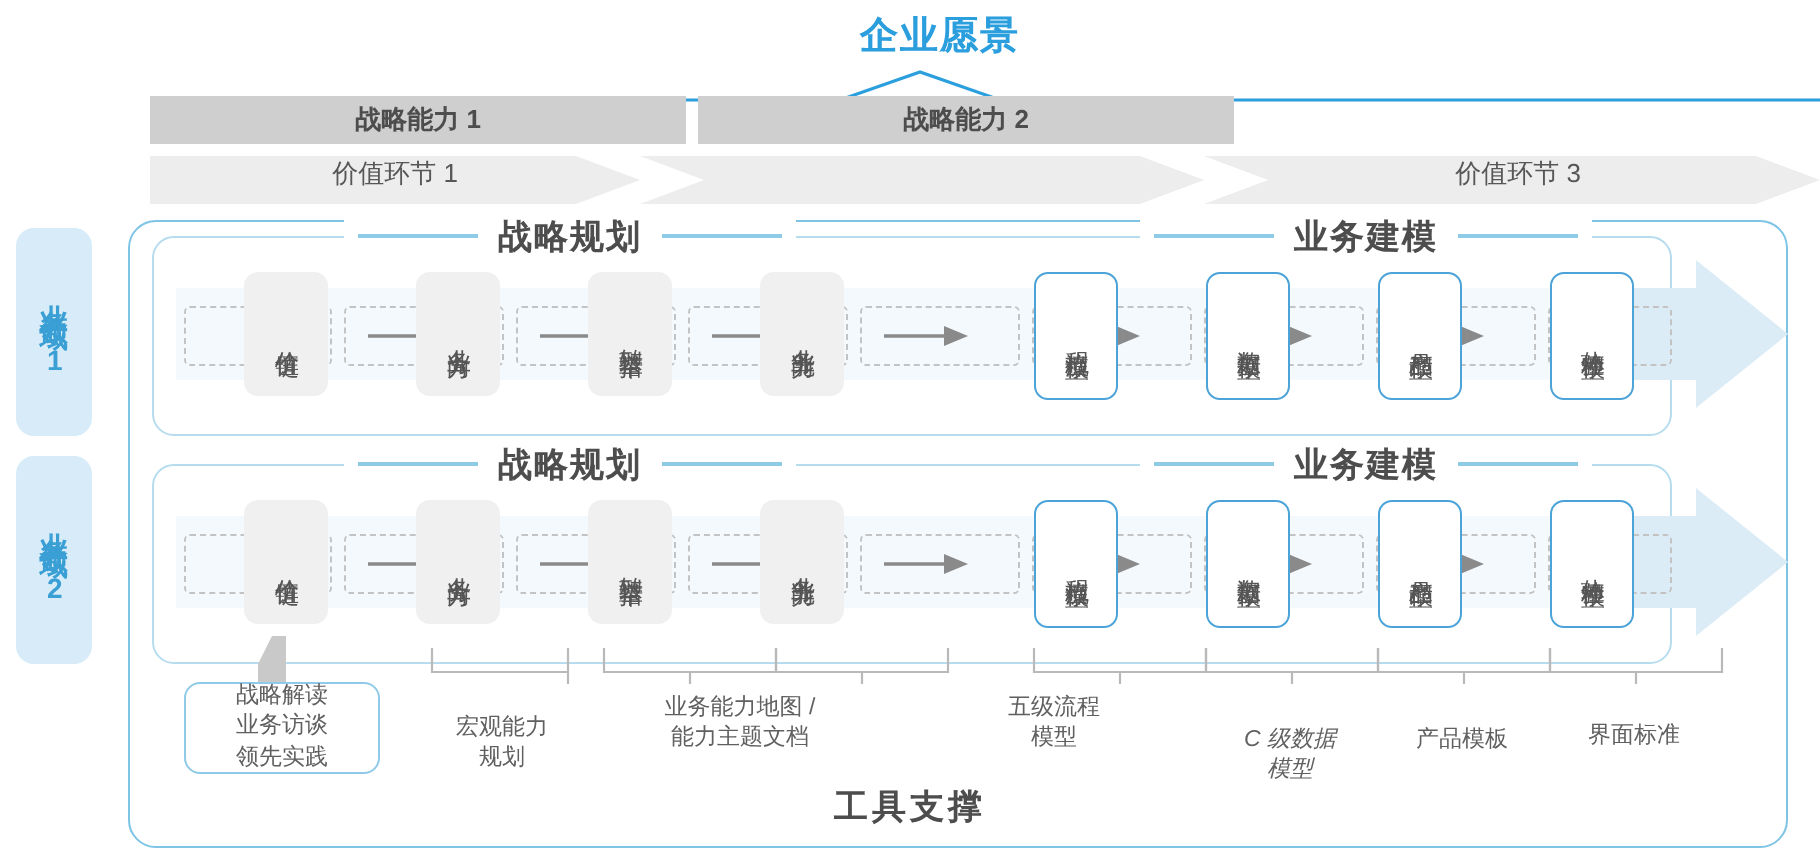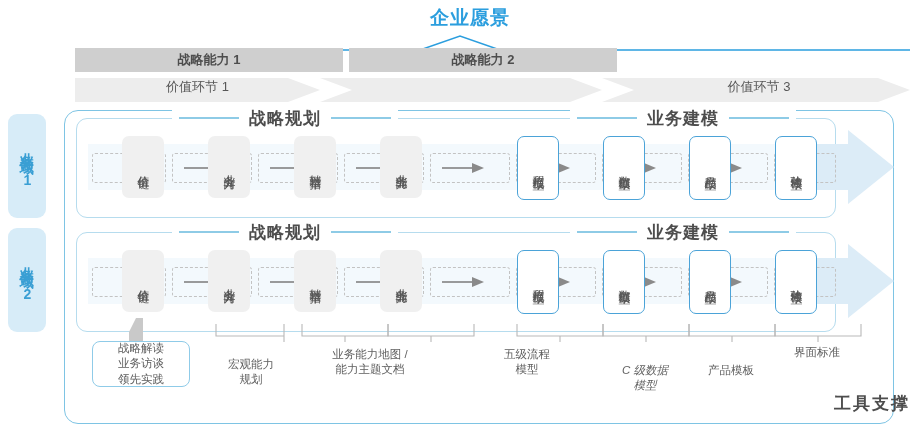--- a/index.html
+++ b/index.html
@@ -325,16 +325,16 @@
 领先实践</div>
   <div class="blabel" style="left:196px;top:347px;width:110px;margin-top:10px;">宏观能力
 规划</div>
   <div class="blabel" style="left:300px;top:347px;width:140px;">业务能力地图 /
 能力主题文档</div>
   <div class="blabel" style="left:472px;top:347px;width:110px;">五级流程
 模型</div>
   <div class="blabel" style="left:590px;top:363px;width:110px;font-style:italic;">C 级数据
 模型</div>
   <div class="blabel" style="left:676px;top:347px;width:110px;margin-top:16px;">产品模板</div>
-  <div class="blabel" style="left:762px;top:345px;width:110px;">界面标准</div>
-
-  <div class="footer" style="top:392px;text-align:right;">工具支撑</div>
+  <div class="blabel" style="left:762px;top:361px;width:110px;">界面标准</div>
+
+  <div class="footer" style="top:392px;">工具支撑</div>
 </div>
 
 </body></html>

